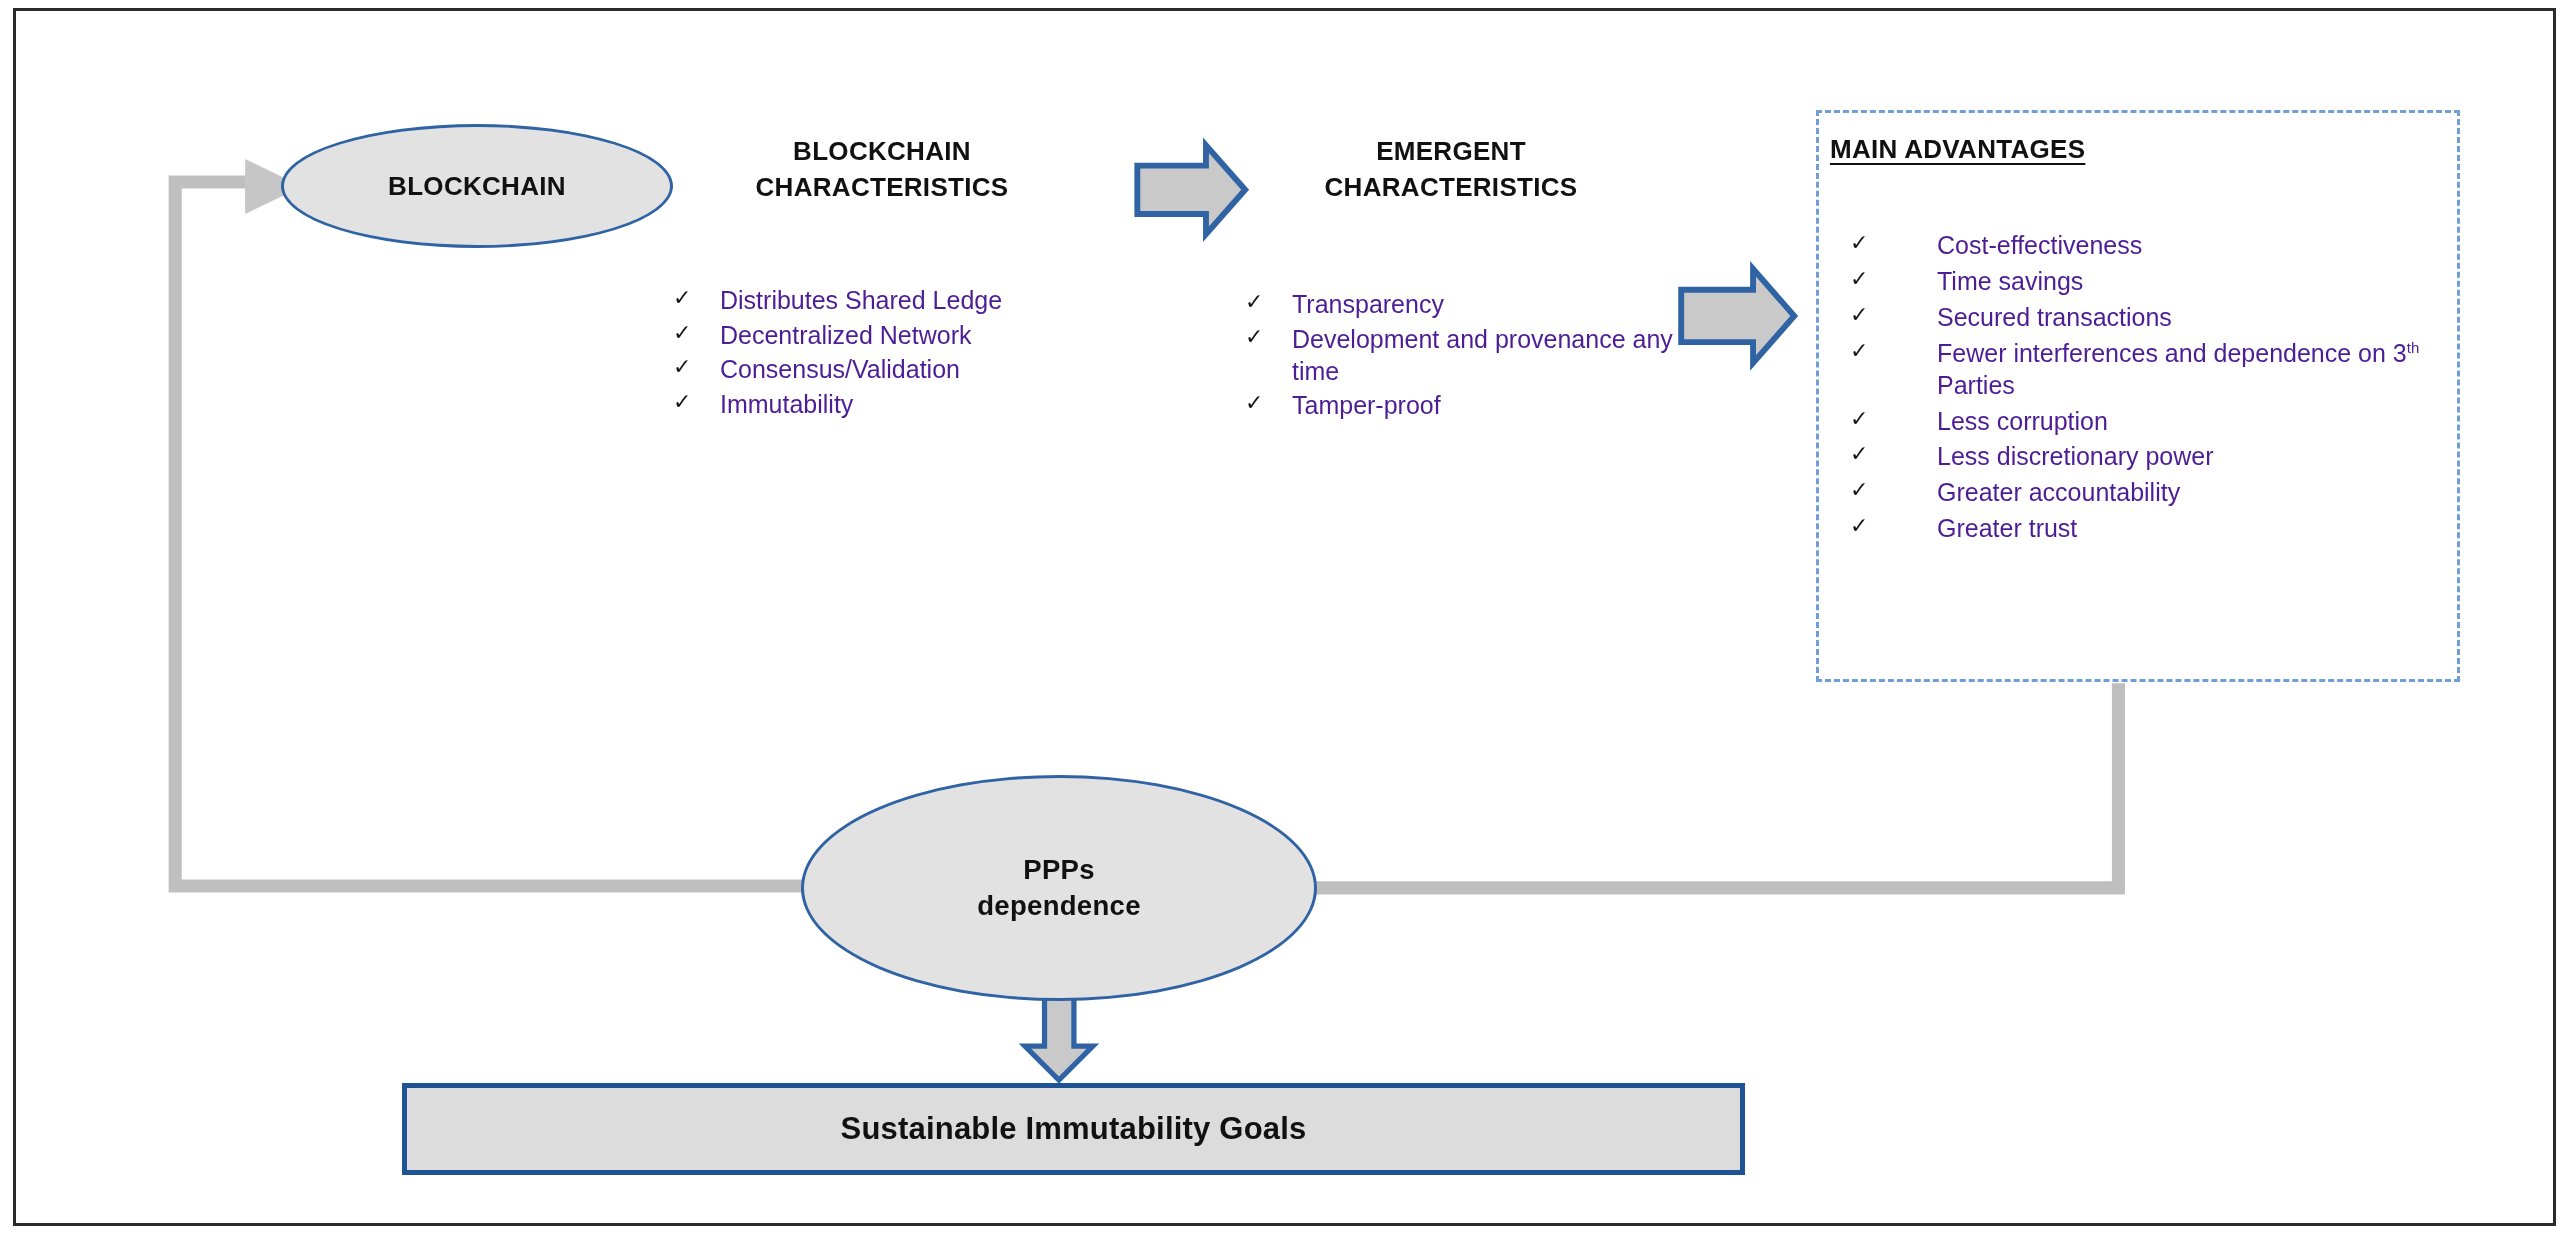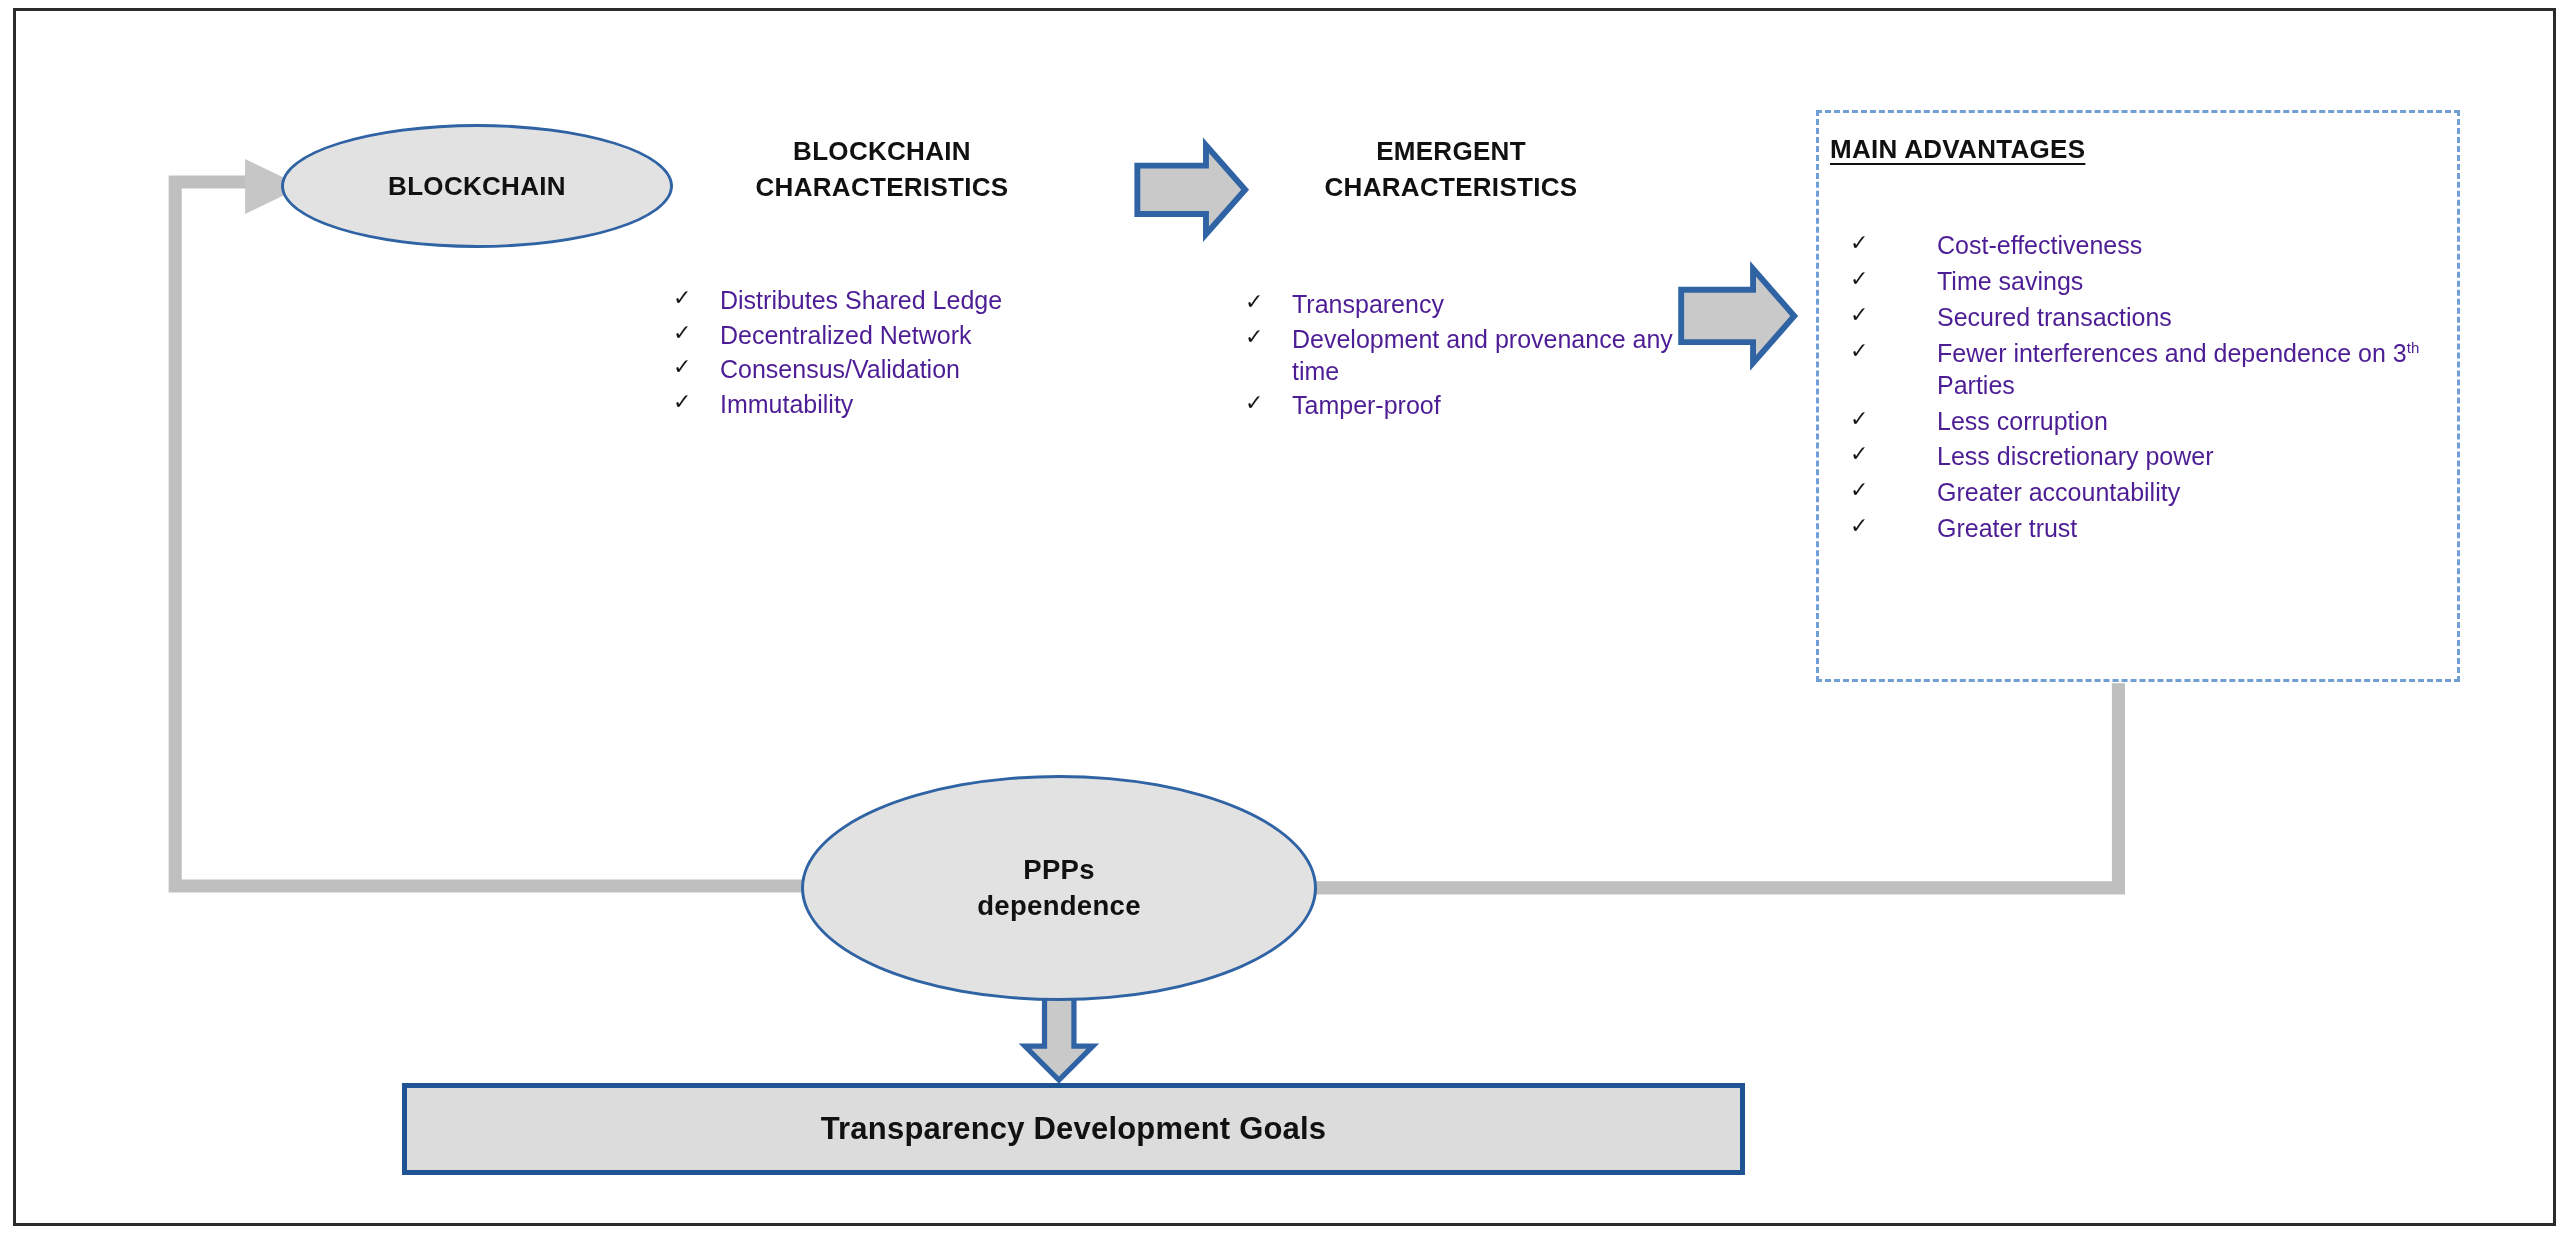--- a/index.html
+++ b/index.html
@@ -252,17 +252,17 @@
   </div>
 
   <div class="ellipse" id="ppps-node">
     <span class="etext">
       <span>PPPs</span><br>
       <span>dependence</span>
     </span>
   </div>
 
   <div id="sdg-bar">
-    <span class="bar-text">Transparency Development Goals</span>
+    <span class="bar-text">Sustainable Immutability Goals</span>
   </div>
 
 </div>
 
 
 </body></html>

